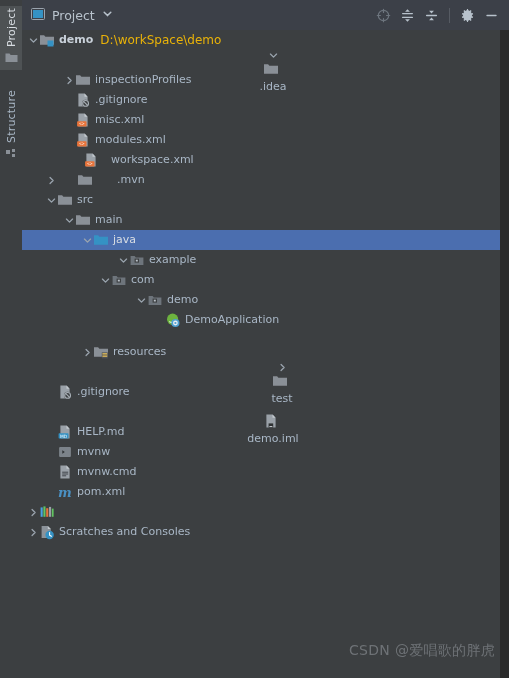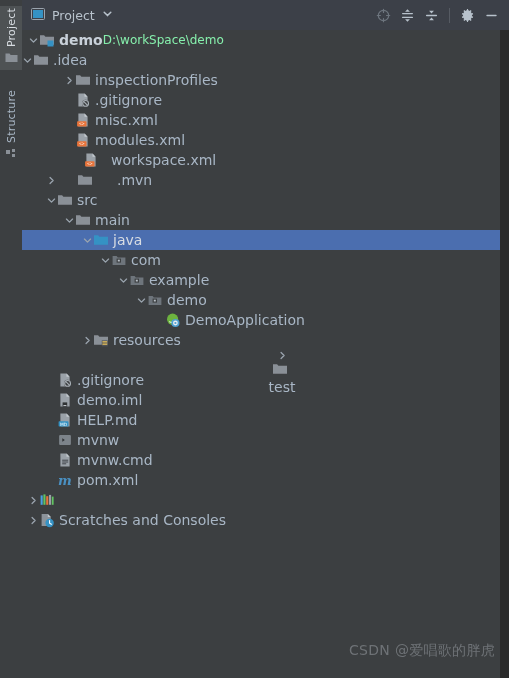--- a/index.html
+++ b/index.html
@@ -63,23 +63,23 @@
   .arrow{
     width:11px;height:20px;display:flex;align-items:center;justify-content:center;
     flex:0 0 11px;
   }
   .arrow.empty{visibility:hidden;}
   .icon{
     width:16px;height:16px;flex:0 0 16px;
     display:flex;align-items:center;justify-content:center;margin-right:4px;
     position:relative;
   }
-  .label{font-size:14px;color:#a9b7c6;}
+  .label{font-size:11px;color:#a9b7c6;}
   .label.bold{font-weight:bold;color:#c9d1d9;}
-  .path{font-size:12px;color:#86efac;}
+  .path{font-size:12px;color:#eab308;margin-left:7px;}
 
   
   .watermark{
     position:absolute;right:14px;bottom:18px;
     font-size:14px;color:#6e7276;letter-spacing:.3px;
   }
 </style>
 </head>
 <body>
 
@@ -170,21 +170,21 @@
         </span>
         <span class="icon">
           <svg width="16" height="16" viewBox="0 0 16 16">
             <path d="M1 3.2h4.1l1.3 1.5H15v8.1H1z" fill="#8a9097"></path>
             <rect x="8.5" y="8.5" width="6" height="6" fill="#3592c4"></rect>
           </svg>
         </span>
         <span class="label bold">demo</span>
         <span class="path">D:\workSpace\demo</span>
       </div>
-      <div class="row" style="">
+      <div class="row" style="padding-left: 24px; flex-direction: column;">
         <span class="arrow">
           <svg width="9" height="9" viewBox="0 0 10 10">
             <path d="M1.6 3.4L5 6.8l3.4-3.4" fill="none" stroke="#9aa4ae" stroke-width="1.4" stroke-linecap="round" stroke-linejoin="round"></path>
           </svg>
         </span>
         <span class="icon">
           <svg width="16" height="16" viewBox="0 0 16 16">
             <path d="M1 3.2h4.1l1.3 1.5H15v8.1H1z" fill="#8a9097"></path>
           </svg>
         </span>
@@ -297,49 +297,49 @@
             <path d="M1.6 3.4L5 6.8l3.4-3.4" fill="none" stroke="#9aa4ae" stroke-width="1.4" stroke-linecap="round" stroke-linejoin="round"></path>
           </svg>
         </span>
         <span class="icon">
           <svg width="16" height="16" viewBox="0 0 16 16">
             <path d="M1 3.2h4.1l1.3 1.5H15v8.1H1z" fill="#3592c4"></path>
           </svg>
         </span>
         <span class="label">java</span>
       </div>
-      <div class="row" style="padding-left: 78px;">
+      <div class="row" style="padding-left: 96px;">
         <span class="arrow">
           <svg width="9" height="9" viewBox="0 0 10 10">
             <path d="M1.6 3.4L5 6.8l3.4-3.4" fill="none" stroke="#9aa4ae" stroke-width="1.4" stroke-linecap="round" stroke-linejoin="round"></path>
           </svg>
         </span>
         <span class="icon">
           <svg width="16" height="16" viewBox="0 0 16 16">
             <path d="M1.6 4h4l1.2 1.4h7.6v7.6H1.6z" fill="#6e757c"></path>
             <rect x="5.6" y="6.6" width="4.4" height="4" fill="#3c3f41"></rect>
             <rect x="6.8" y="7.7" width="2" height="1.8" fill="#b9c0c7"></rect>
           </svg>
         </span>
-        <span class="label">com</span>
-      </div>
-      <div class="row" style="padding-left: 96px;">
+        <span class="label">example</span>
+      </div>
+      <div class="row" style="padding-left: 78px;">
         <span class="arrow">
           <svg width="9" height="9" viewBox="0 0 10 10">
             <path d="M1.6 3.4L5 6.8l3.4-3.4" fill="none" stroke="#9aa4ae" stroke-width="1.4" stroke-linecap="round" stroke-linejoin="round"></path>
           </svg>
         </span>
         <span class="icon">
           <svg width="16" height="16" viewBox="0 0 16 16">
             <path d="M1.6 4h4l1.2 1.4h7.6v7.6H1.6z" fill="#6e757c"></path>
             <rect x="5.6" y="6.6" width="4.4" height="4" fill="#3c3f41"></rect>
             <rect x="6.8" y="7.7" width="2" height="1.8" fill="#b9c0c7"></rect>
           </svg>
         </span>
-        <span class="label">example</span>
+        <span class="label">com</span>
       </div>
       <div class="row" style="padding-left: 114px;">
         <span class="arrow">
           <svg width="9" height="9" viewBox="0 0 10 10">
             <path d="M1.6 3.4L5 6.8l3.4-3.4" fill="none" stroke="#9aa4ae" stroke-width="1.4" stroke-linecap="round" stroke-linejoin="round"></path>
           </svg>
         </span>
         <span class="icon">
           <svg width="16" height="16" viewBox="0 0 16 16">
             <path d="M1.6 4h4l1.2 1.4h7.6v7.6H1.6z" fill="#6e757c"></path>
@@ -355,21 +355,21 @@
           <svg width="16" height="16" viewBox="0 0 16 16">
             <circle cx="7.6" cy="7.2" r="5.6" fill="#6db33f"></circle>
             <path d="M4.2 9.6c2.6 1.6 5.6.4 6.6-2.2-.6 1.1-2 1.9-3.6 1.5" fill="none" stroke="#fff" stroke-width="1.1"></path>
             <circle cx="10.4" cy="11" r="4.1" fill="#4e9fd1"></circle>
             <circle cx="10.4" cy="11" r="2.4" fill="#e8eef2"></circle>
             <circle cx="10.4" cy="11" r="1.1" fill="#4e9fd1"></circle>
           </svg>
         </span>
         <span class="label">DemoApplication</span>
       </div>
-      <div class="row" style="padding-left: 60px;">
+      <div class="row" style="padding-left: 60px; margin-top: 12px;">
         <span class="arrow">
           <svg width="9" height="9" viewBox="0 0 10 10">
             <path d="M3.4 1.6L6.8 5 3.4 8.4" fill="none" stroke="#9aa4ae" stroke-width="1.4" stroke-linecap="round" stroke-linejoin="round"></path>
           </svg>
         </span>
         <span class="icon">
           <svg width="16" height="16" viewBox="0 0 16 16">
             <path d="M1 3.2h4.1l1.3 1.5H15v8.1H1z" fill="#8a9097"></path>
             <rect x="8.8" y="8.4" width="6" height="6" fill="#4f5255"></rect>
             <path d="M9.4 9.6h4.8M9.4 11h4.8M9.4 12.4h4.8" stroke="#d8b65a" stroke-width="1"></path>
@@ -396,21 +396,21 @@
           <svg width="16" height="16" viewBox="0 0 16 16">
             <path d="M3.4 1.6h6.1l3.1 3.1v9.7H3.4z" fill="#9aa1a8"></path>
             <path d="M9.5 1.6l3.1 3.1H9.5z" fill="#c3c9ce"></path>
             <circle cx="10.6" cy="11.4" r="3.6" fill="#3c3f41"></circle>
             <circle cx="10.6" cy="11.4" r="2.9" fill="none" stroke="#a9b0b7" stroke-width="1.1"></circle>
             <path d="M8.6 9.4l4 4" stroke="#a9b0b7" stroke-width="1.1"></path>
           </svg>
         </span>
         <span class="label">.gitignore</span>
       </div>
-      <div class="row" style="padding-left: 24px;">
+      <div class="row" style="padding-left: 24px; flex-direction: column;">
         <span class="arrow empty"></span>
         <span class="icon">
           <svg width="16" height="16" viewBox="0 0 16 16">
             <path d="M3.4 1.6h6.1l3.1 3.1v9.7H3.4z" fill="#9aa1a8"></path>
             <path d="M9.5 1.6l3.1 3.1H9.5z" fill="#c3c9ce"></path>
             <rect x="5.6" y="10.4" width="4.6" height="4.2" fill="#2f3234"></rect>
             <rect x="6.4" y="13" width="3" height="0.9" fill="#d5d9dd"></rect>
           </svg>
         </span>
         <span class="label">demo.iml</span>

